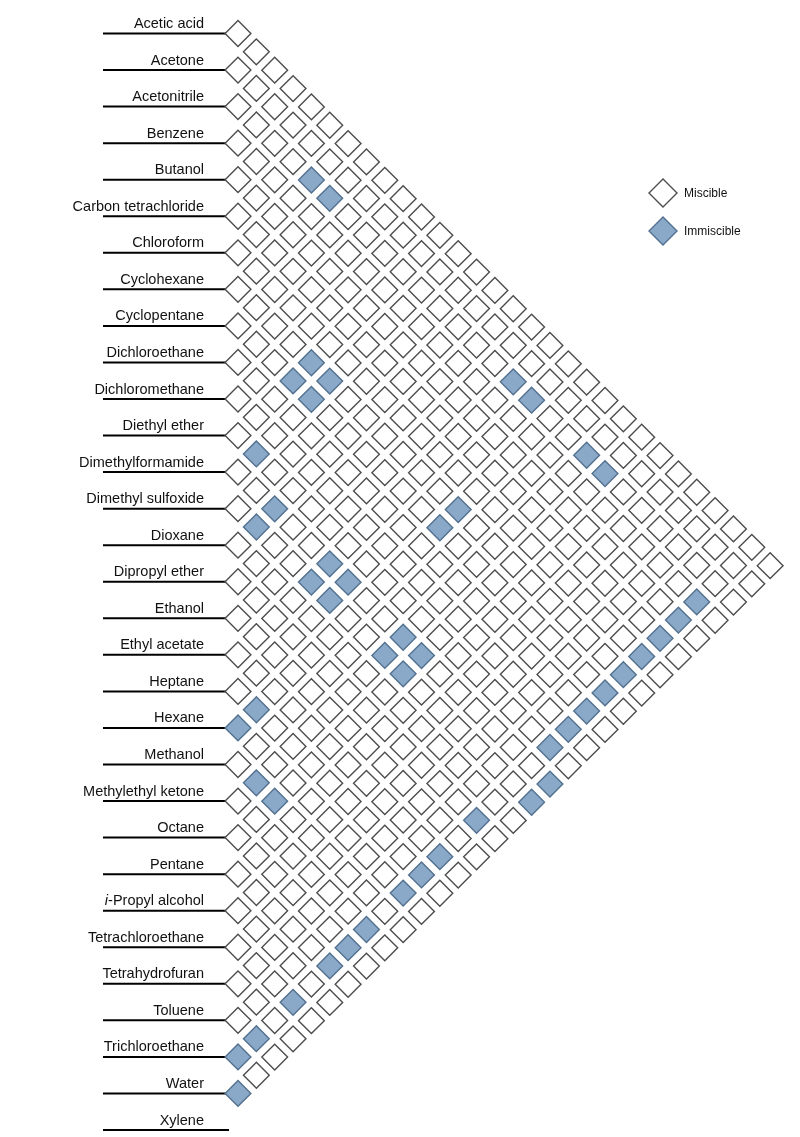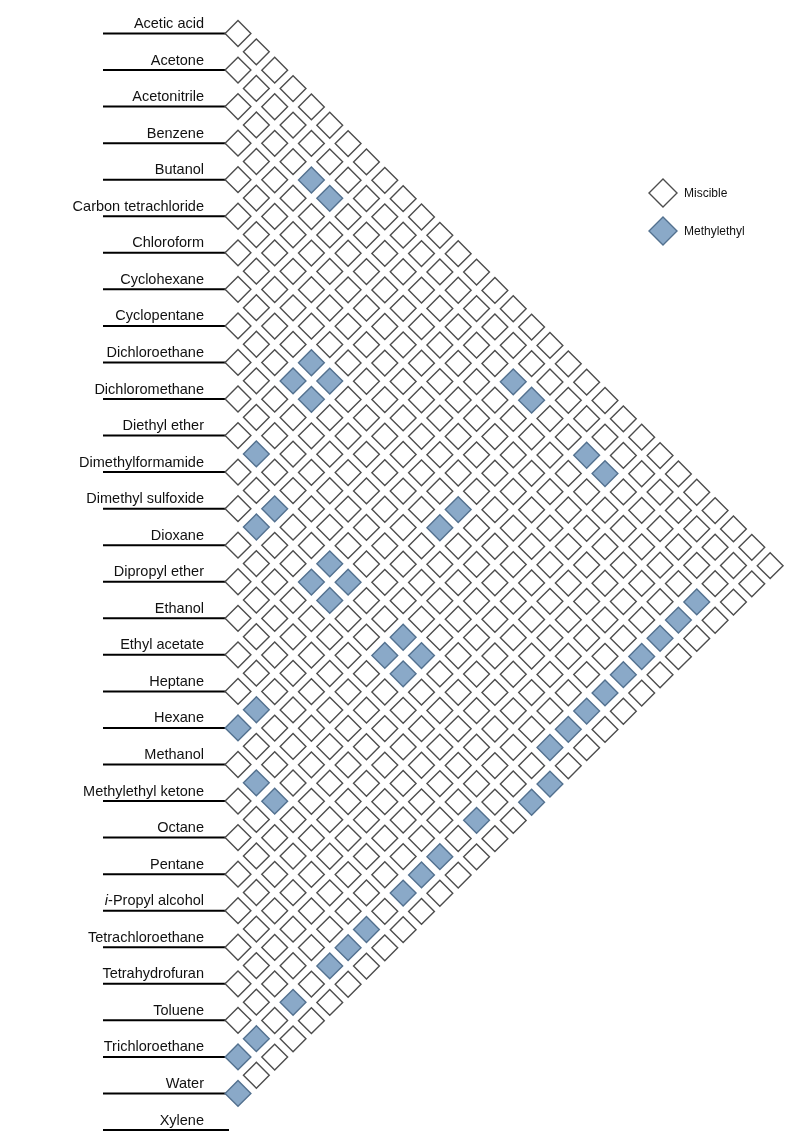--- a/index.html
+++ b/index.html
@@ -553,16 +553,16 @@
     <div class="legend-row">
       <svg class="legend-diamond" viewBox="0 0 30 30">
         <polygon points="15,1 29,15 15,29 1,15" class="cell-mis"></polygon>
       </svg>
       <span class="legend-label">Miscible</span>
     </div>
     <div class="legend-row">
       <svg class="legend-diamond" viewBox="0 0 30 30">
         <polygon points="15,1 29,15 15,29 1,15" class="cell-imm"></polygon>
       </svg>
-      <span class="legend-label">Methylethyl</span>
+      <span class="legend-label">Immiscible</span>
     </div>
   </div>
 </div>
 
 </body></html>

